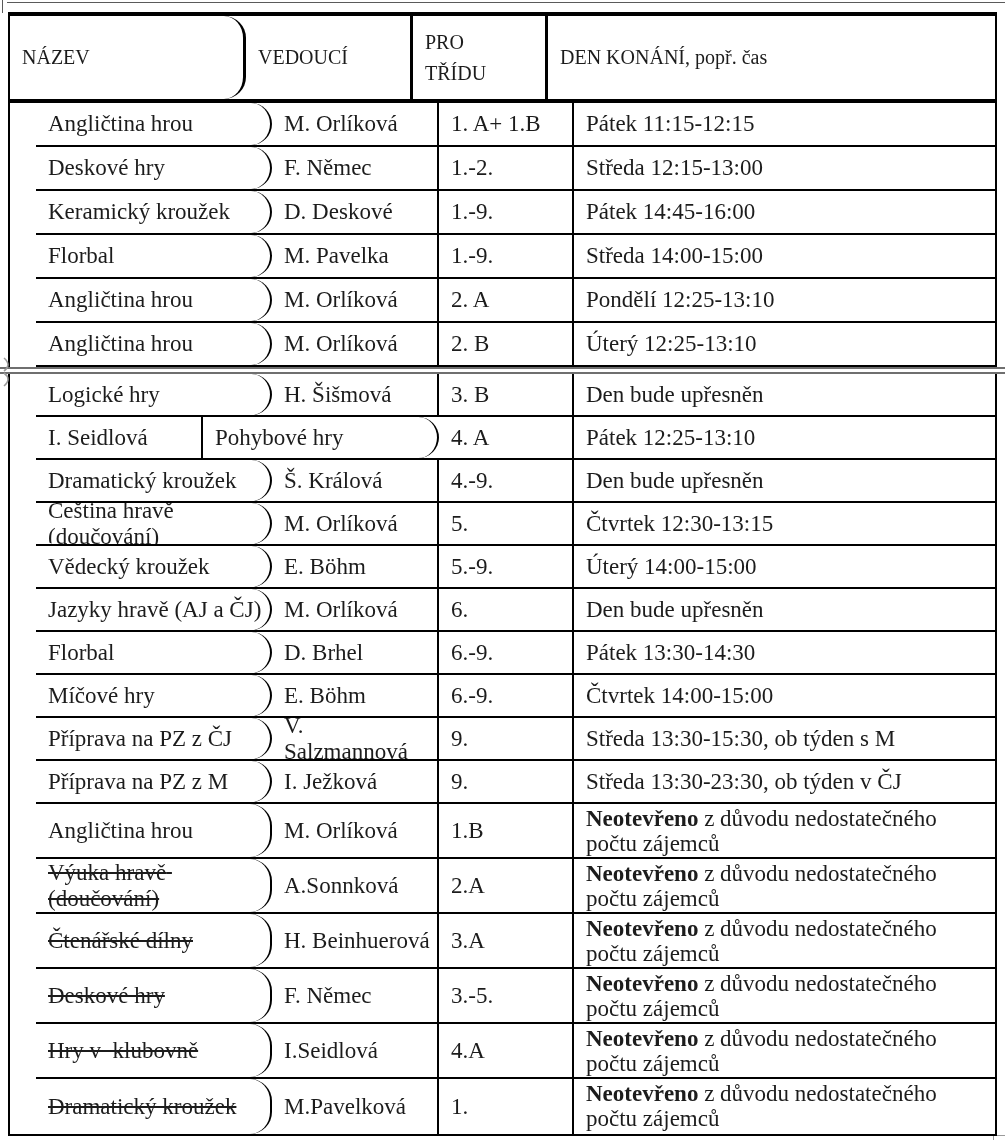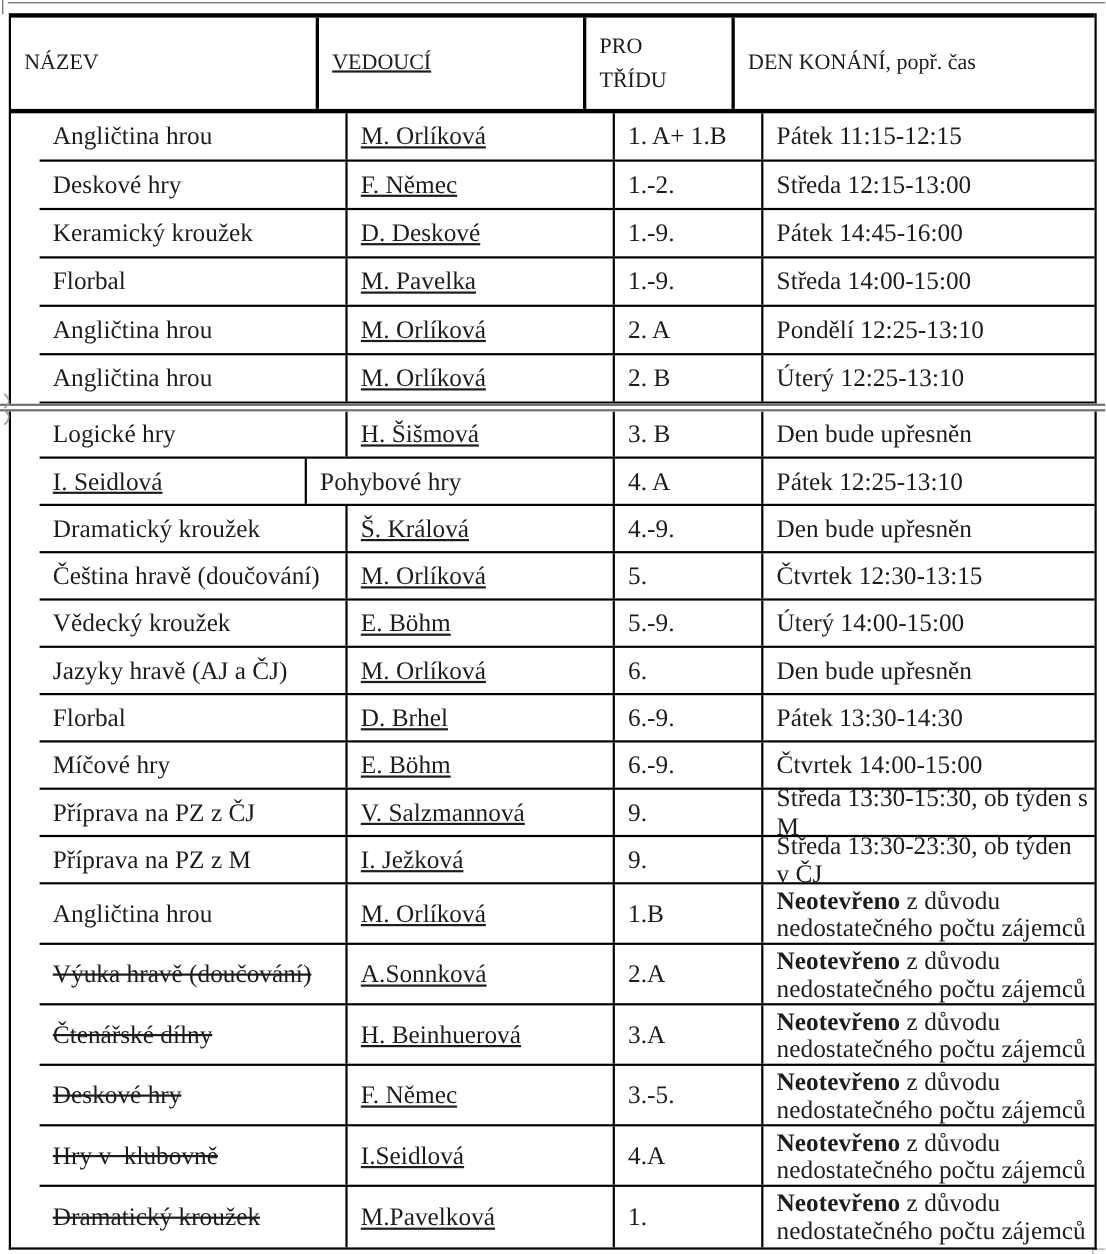--- a/index.html
+++ b/index.html
@@ -37,22 +37,22 @@
     margin-left:26px;
   }
   .row.r2{height:43px;}
   .row.tall{height:55px;}
   .row.last{border-bottom:none;}
   .cell{
     box-sizing:border-box;display:flex;align-items:center;
     padding-left:12px;padding-right:6px;
     border-right:2px solid #000;overflow:hidden;
   }
-  .c1{width:280px;white-space:pre-wrap;}
-  .c2{width:243px;text-decoration:underline;}
+  .c1{width:236px;white-space:pre-wrap;border-radius:22px;}
+  .c2{width:167px;}
   .c3{width:135px;}
   .c4{flex:1;border-right:none !important;}
   .header-row .c3 .txt{max-width:80px;line-height:31px;}
   .struck{text-decoration:line-through;text-decoration-thickness:2px;}
   .row.tall .c4{align-items:flex-start;padding-top:2px;}
   .note{display:block;line-height:25px;}
   .note b{font-weight:bold;}
 
   
   .page-break{

